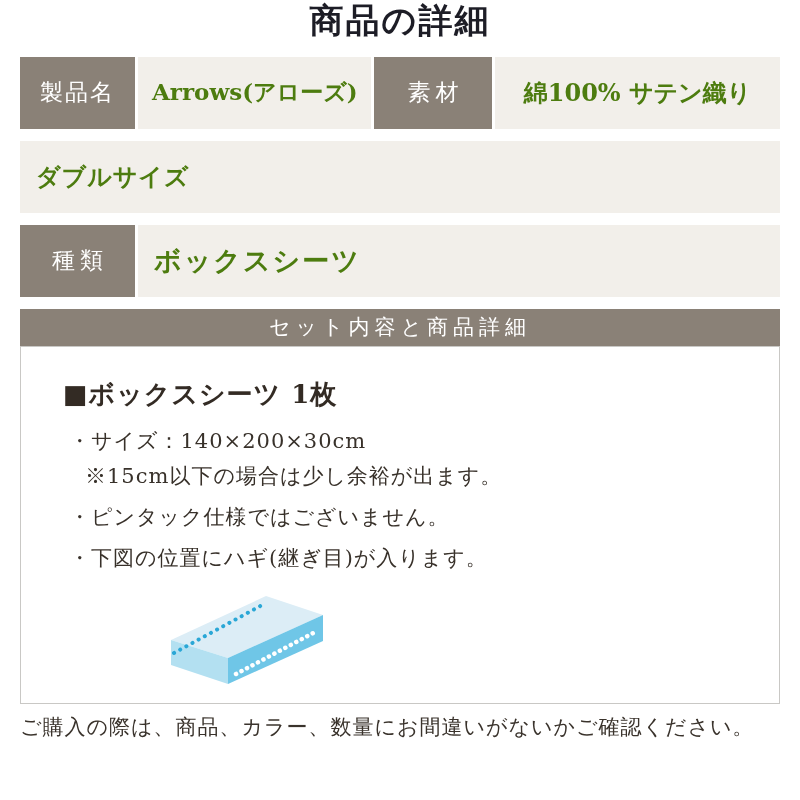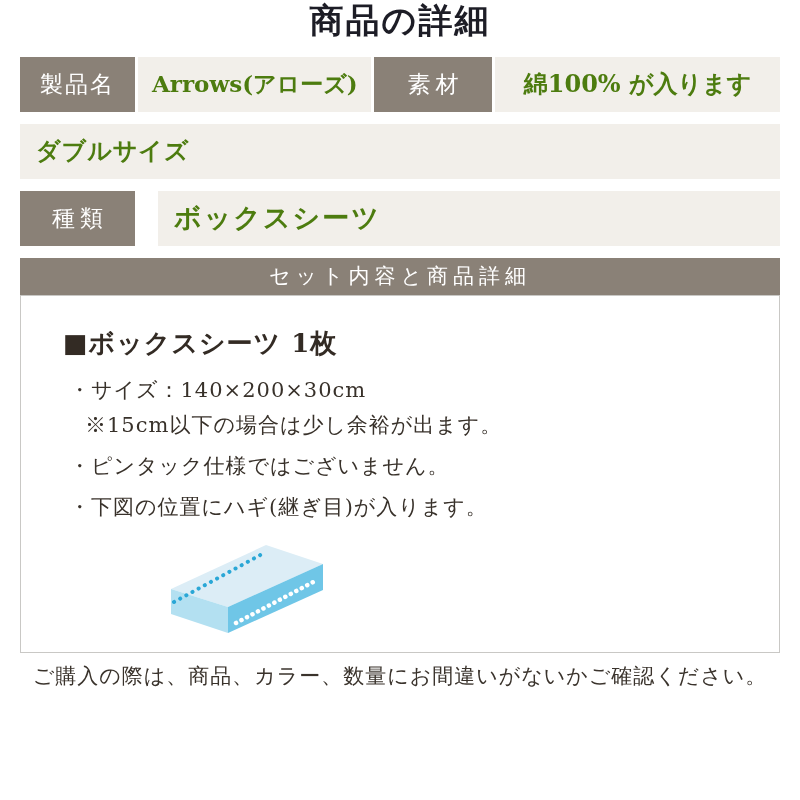--- a/index.html
+++ b/index.html
@@ -29,42 +29,42 @@
   .page-title {
     margin-bottom: 16px;
     text-align: center;
     font-size: 34px;
     font-weight: bold;
     letter-spacing: 2px;
     color: var(--title_color);
     line-height: 1.2;
   }
 
-  .spec-row { display: flex; gap: 3px; margin-bottom: 12px; height: 55px; }
+  .spec-row { display: flex; gap: 3px; margin-bottom: 12px; height: 72px; }
   .spec-label {
     flex: 0 0 115px;
     background: var(--label_bg);
     color: var(--label_text);
     display: flex; align-items: center; justify-content: center;
     font-size: 23px;
   }
   .ls-tight { letter-spacing: 2px; }
   .ls-wide  { letter-spacing: 8px; text-indent: 8px; }
   .ls-mid   { letter-spacing: 5px; text-indent: 5px; }
   .spec-value {
     background: var(--value_bg);
     display: flex; align-items: center;
     font-weight: bold;
     color: #4d7c0f;
   }
   .v-product { flex: 0 0 233px; padding-left: 14px; font-size: 23px; }
   .l-material { flex: 0 0 118px; }
   .v-material { flex: 1 1 auto; justify-content: center; font-size: 24px; }
   .v-size { flex: 1 1 auto; padding-left: 16px; font-size: 24px; letter-spacing: 1px; font-family: Liberation Serif, serif; }
-  .v-type { flex: 1 1 auto; padding-left: 16px; font-size: 27px; letter-spacing: 2px; margin-left: 20px; }
+  .v-type { flex: 1 1 auto; padding-left: 16px; font-size: 27px; letter-spacing: 2px; }
 
   .section-header {
     height: 37px;
     background: var(--header_bg);
     color: #ffffff;
     display: flex; align-items: center; justify-content: center;
     font-size: 21px;
     letter-spacing: 5px;
   }
 
@@ -89,38 +89,38 @@
   }
   .detail-note {
     font-size: 21px;
     letter-spacing: 1px;
     margin: -6px 0 13px 22px;
   }
   .mattress-figure { margin: 10px 0 0 76px; display: block; }
 
   .footer-note {
     margin-top: 9px;
-    text-align: center;
+    text-align: left;
     font-size: 21px;
     letter-spacing: 1px;
     color: #3a332c;
   }
 </style>
 </head>
 <body>
 
 <div class="wrap">
 
   <h1 class="page-title">商品の詳細</h1>
 
   <div class="spec-row">
     <div class="spec-label ls-tight">製品名</div>
     <div class="spec-value v-product">Arrows(アローズ)</div>
     <div class="spec-label l-material ls-mid">素材</div>
-    <div class="spec-value v-material">綿100% が入ります</div>
+    <div class="spec-value v-material">綿100% サテン織り</div>
   </div>
 
   <div class="spec-row">
     <div class="spec-value v-size">ダブルサイズ</div>
   </div>
 
   <div class="spec-row">
     <div class="spec-label ls-mid">種類</div>
     <div class="spec-value v-type">ボックスシーツ</div>
   </div>

